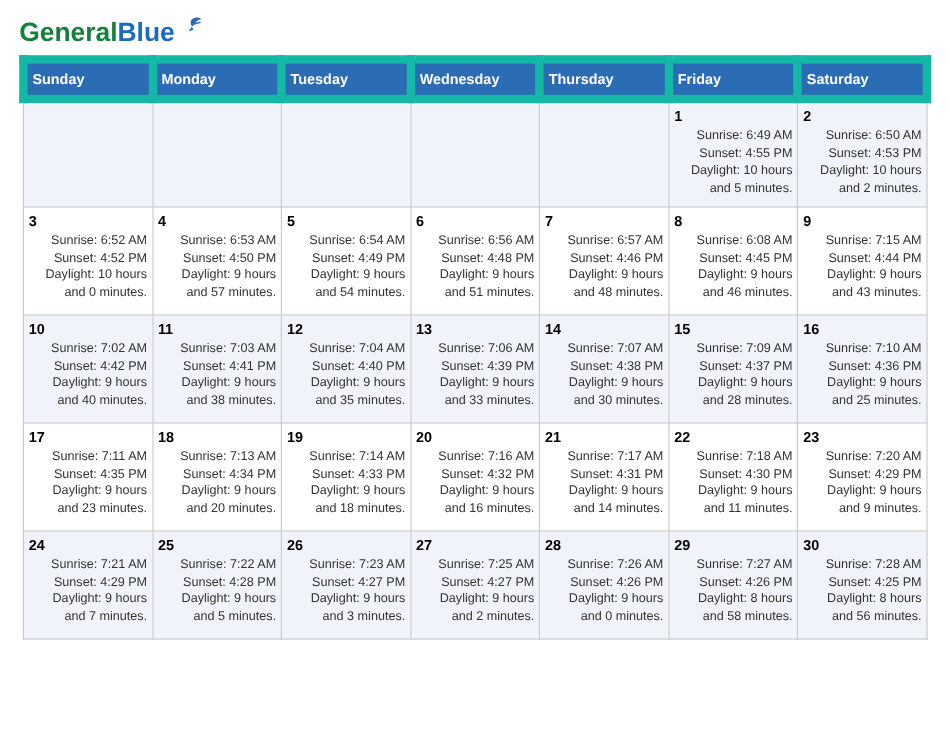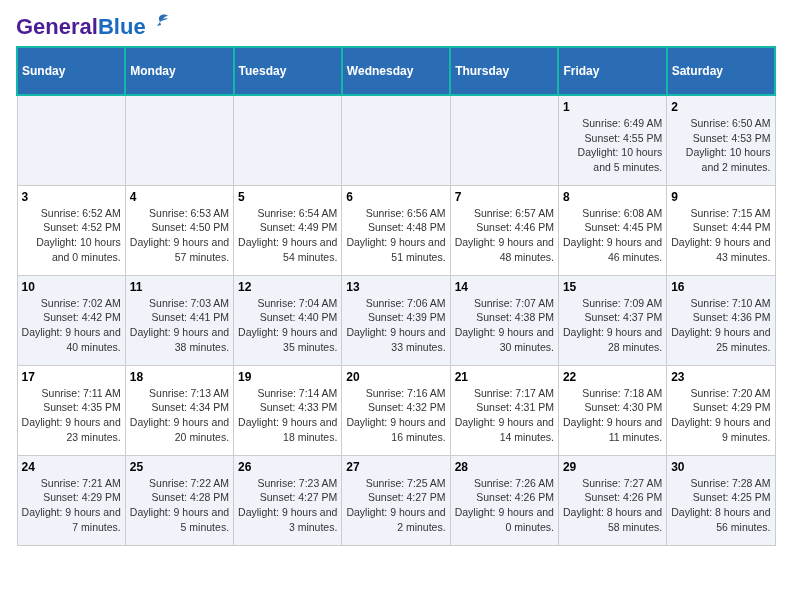--- a/index.html
+++ b/index.html
@@ -42,25 +42,25 @@
       margin-top: 2px;
     }
     table {
       width: 100%;
       border-collapse: collapse;
       font-size: 11px;
     }
     thead tr th {
       background-color: #2a6db5;
       color: #fff;
-      padding: 16px 4px;
+      padding: 6px 4px;
       text-align: left;
       font-size: 12px;
       font-weight: bold;
-      border: 2px solid #14b8a6;
+      border: 7px solid #14b8a6;
     }
     tbody tr td {
       border: 1px solid #ccc;
       vertical-align: top;
       padding: 4px;
       width: 14.28%;
       min-height: 80px;
       height: 90px;
     }
     tbody tr:nth-child(odd) td {
@@ -82,21 +82,21 @@
       text-align: right;
     }
   </style>
 </head>
 <body>
 
 <div class="header">
   <div class="logo">
     <div style="display:flex;align-items:center;">
       <span class="logo-text">
-        <span style="color:#4c1d95;">General</span><span class="blue">Blue</span>
+        <span style="color:#15803d;">General</span><span class="blue">Blue</span>
       </span>
       <svg width="22" height="22" viewBox="0 0 22 22" style="margin-left:2px;margin-top:-8px;">
         <path d="M12 4 C14 2, 18 2, 20 4 C18 4, 16 5, 15 7 C17 6, 19 6, 20 7 C17 8, 14 8, 12 10 C11 8, 10 6, 12 4Z" fill="#2a6db5"></path>
         <path d="M12 10 L9 14 L13 13Z" fill="#2a6db5"></path>
       </svg>
     </div>
   </div>
   <div class="title-section">
     <div class="month-title"></div>
     <div class="location-title"></div>

